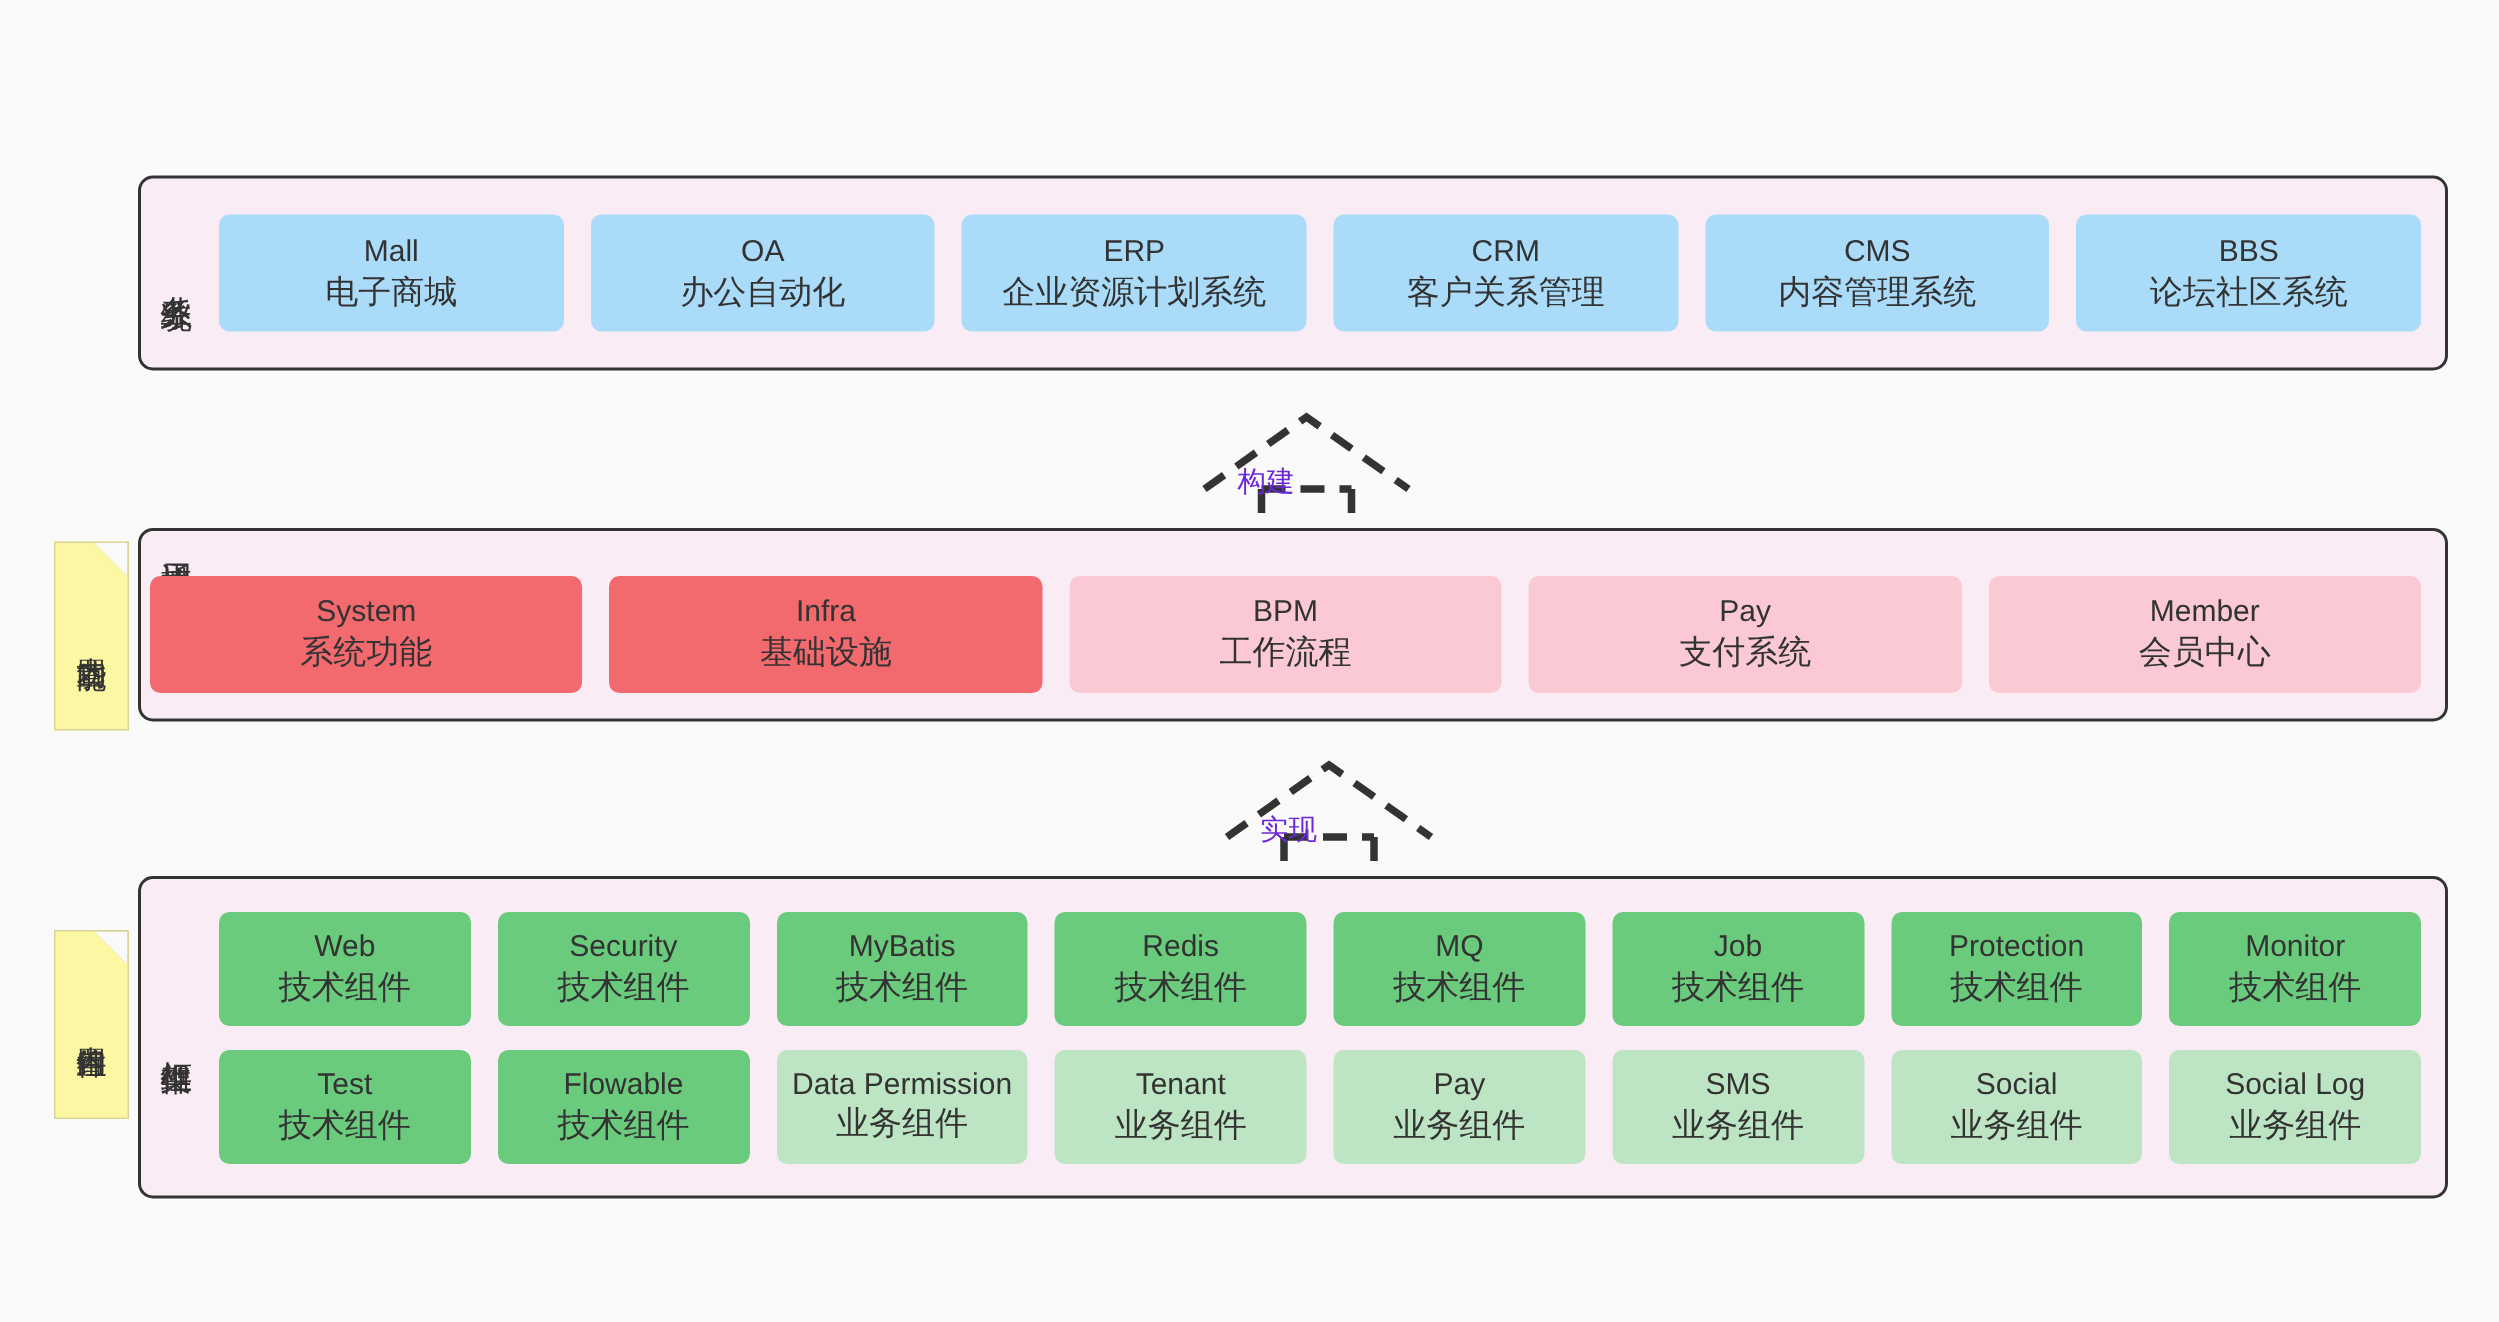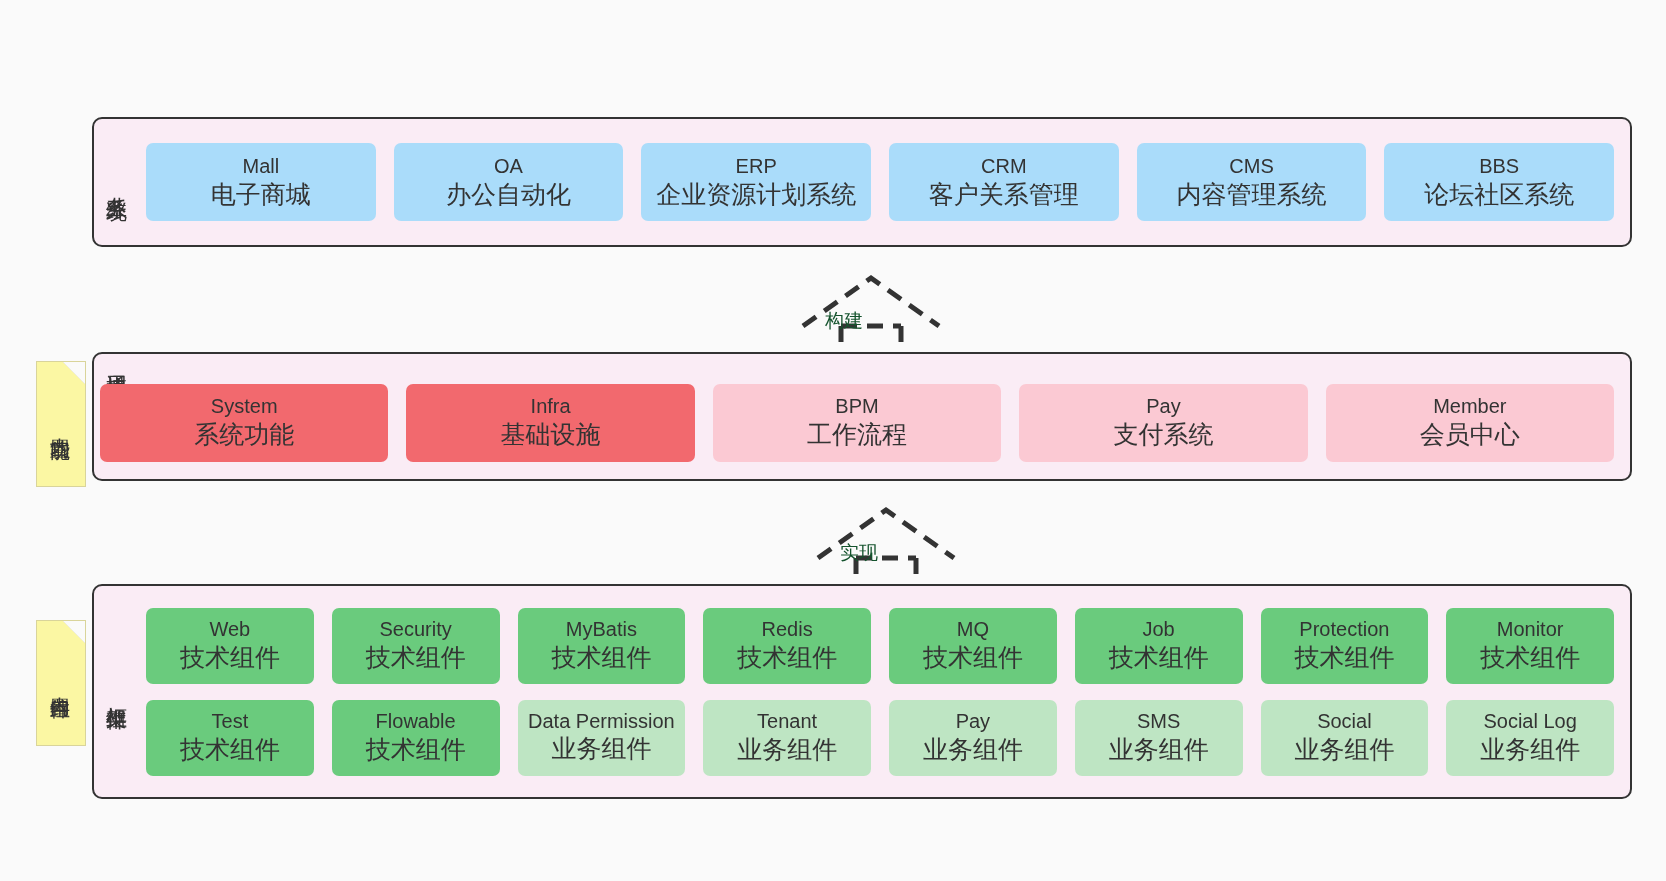--- a/index.html
+++ b/index.html
@@ -74,21 +74,21 @@
     text-align: center;
     color: #333333;
     box-sizing: border-box;
     padding: 4px 6px;
   }
   .cell .en {
     font-size: 20px;
     line-height: 1.25;
   }
   .cell .cn {
-    font-size: 25px;
+    font-size: 22px;
     line-height: 1.25;
   }
   .cell.two-line-en .en {
     line-height: 1.15;
   }
 
   
   .c-blue        { background: #aadcfa; }
   .c-red-strong  { background: #f2696e; }
   .c-red-light   { background: #fbc9d3; }
@@ -139,21 +139,21 @@
   }
 
   
   .arrow {
     position: absolute;
   }
   .arrow svg { display: block; }
   .arrow-label {
     position: absolute;
     font-size: 19px;
-    color: #14532d;
+    color: #6d28d9;
     white-space: nowrap;
     background: transparent;
   }
 </style>
 </head>
 <body>
 
 <div id="canvas">
 
   <div class="band row-business" style="left:92px; top:113px; width:1540px; height:130px;">

